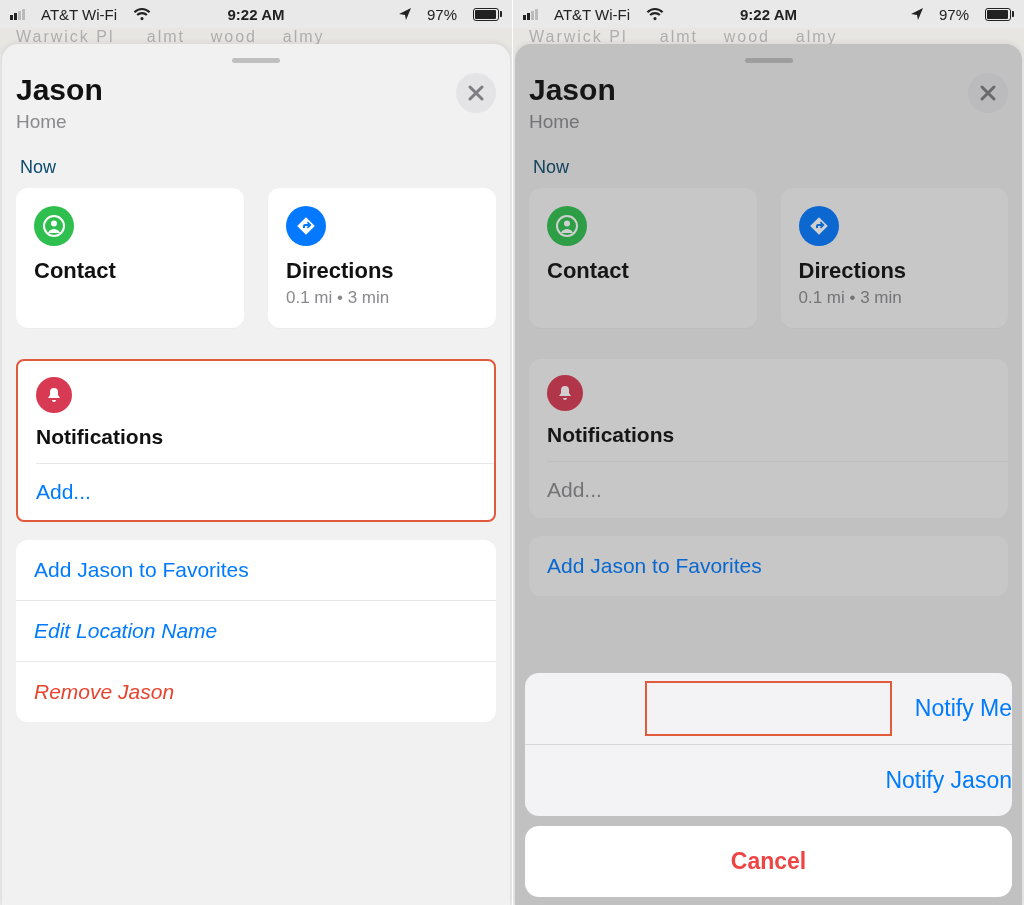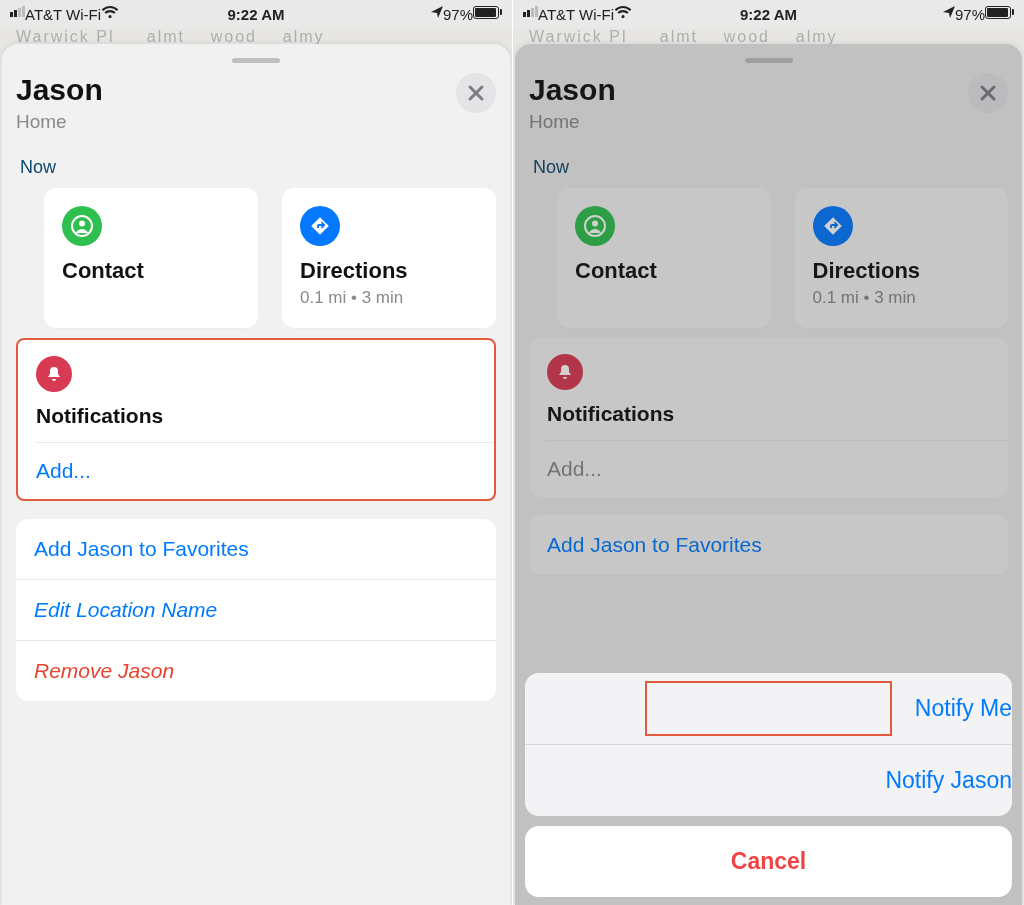--- a/index.html
+++ b/index.html
@@ -1,48 +1,48 @@
 <!DOCTYPE html>
 <html><head>
 <meta charset="utf-8">
 <style>
   * { box-sizing: border-box; margin: 0; padding: 0; }
   html, body { width: 1024px; height: 905px; font-family: -apple-system, "Helvetica Neue", Arial, sans-serif; background: #dcdcdc; overflow: hidden; }
   .container { display: flex; width: 1024px; height: 905px; }
   .phone { width: 512px; height: 905px; position: relative; background: #e9e9e9; overflow: hidden; }
   .phone + .phone { border-left: 1px solid #fff; }
   .status-bar { height: 28px; display: flex; align-items: center; justify-content: space-between; padding: 0 10px; font-size: 15px; font-weight: 500; background: rgba(255,255,255,0); color: #222; }
-  .sb-left, .sb-right { display: flex; align-items: flex-start; gap: 0; }
+  .sb-left, .sb-right { display: flex; align-items: center; gap: 16px; }
   .sb-center { position: absolute; left: 50%; transform: translateX(-50%); font-weight: 600; }
   .signal { display: inline-flex; align-items: flex-end; gap: 1px; }
   .signal span { width: 3px; background: #bbb; display: inline-block; }
   .signal .on { background: #222; }
   .signal span:nth-child(1){height:5px;} .signal span:nth-child(2){height:7px;} .signal span:nth-child(3){height:9px;} .signal span:nth-child(4){height:11px;}
   .wifi { display:inline-block; }
   .battery { display: inline-flex; align-items: center; }
   .battery-body { width: 26px; height: 13px; border: 1.5px solid #222; border-radius: 3px; padding: 1px; display:flex; }
   .battery-fill { background:#222; width: 97%; border-radius:1px; }
   .battery-cap { width: 2px; height: 6px; background:#222; margin-left:1px; border-radius:0 1px 1px 0;}
   .map-strip { height: 26px; background: #e8e5df; color:#888; font-size:16px; padding-left:16px; overflow:hidden; white-space:nowrap; letter-spacing:2px; opacity:.6;}
   .sheet { position: absolute; top: 44px; left: 2px; right: 2px; bottom: 0; background: #f1f1f1; border-radius: 16px 16px 0 0; padding: 10px 14px 0 14px; box-shadow: 0 -1px 6px rgba(0,0,0,.08); }
   .grabber { width: 48px; height: 5px; background: #bfbfbf; border-radius: 3px; margin: 4px auto 10px; }
   .header-row { display: flex; justify-content: space-between; align-items: flex-start; }
   .person-name { font-size: 30px; font-weight: 700; color:#111; }
   .person-loc { font-size: 19px; color: #8a8a8e; margin-top: 4px; }
   .close { width: 40px; height: 40px; border-radius: 20px; background: #e4e4e7; display:flex; align-items:center; justify-content:center; color:#7d7d82; cursor:pointer; }
   .section-label { font-size: 18px; color:#0c4a6e; margin: 24px 0 10px 4px; }
-  .row2 { display:flex; gap:24px;margin-left:28px; }
+  .row2 { display:flex; gap:24px; }
   .card { background:#fff; border-radius:12px; flex:1; padding:18px 18px 20px; box-shadow: 0 1px 0 rgba(0,0,0,.02); }
   .card-icon { width:40px; height:40px; border-radius:20px; display:flex; align-items:center; justify-content:center; margin-bottom:12px; }
   .icon-green { background:#2fbf4e; }
   .icon-blue { background:#0479ff; }
   .icon-red  { background:#d93a53; }
   .card-title { font-size:22px; font-weight:600; color:#111; }
   .card-sub { font-size:17px; color:#8a8a8e; margin-top:4px;}
-  .panel { background:#fff; border-radius:12px; margin-top:10px; }
+  .panel { background:#fff; border-radius:12px; margin-top:31px; }
   .panel.highlight { border: 2.5px solid #e05a3b; border-radius:8px; }
   .panel-head { padding:16px 18px 14px; }
   .panel-title { font-size:21px; font-weight:600; color:#111; margin-top:10px;}
   .panel hr { border:none; border-top:1px solid #e8e8ea; margin:0 0 0 18px;}
   .panel-item { padding:16px 18px; font-size:21px; color:#007aff; cursor:pointer; }
   .panel-item.gray { color:#8a8a8e; }
   .list { background:#fff; border-radius:12px; margin-top:18px; }
   .list-item { padding:18px 18px; font-size:21px; color:#007aff; cursor:pointer; }
   .list-item + .list-item { border-top:1px solid #e8e8ea;font-style:italic;}
   .list-item.danger { color:#e8432e; }

